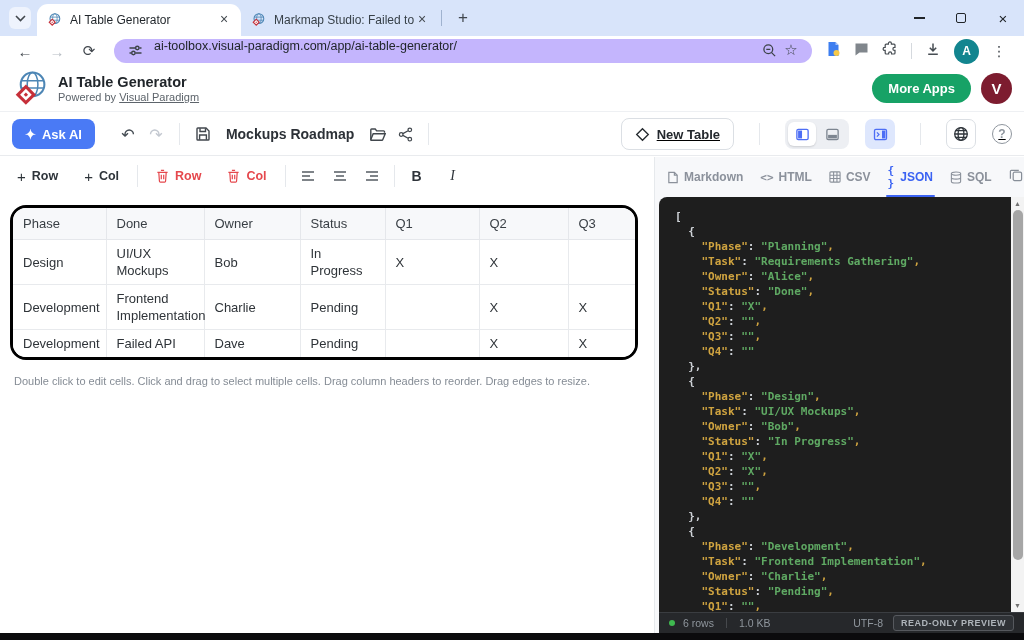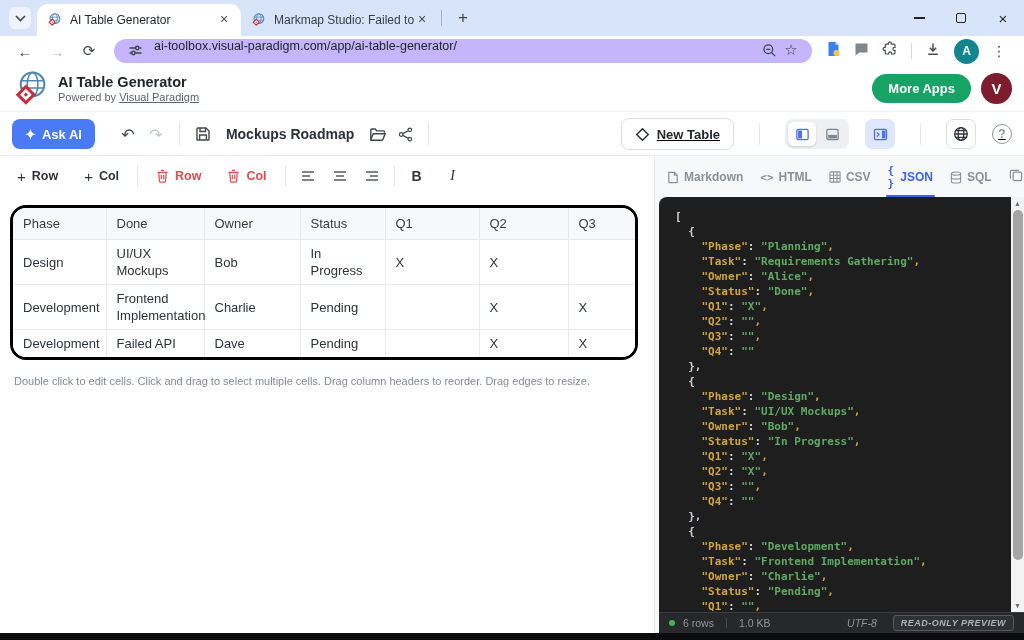--- a/index.html
+++ b/index.html
@@ -97,21 +97,21 @@
   .tok-k { color:#d0a440; }
   .tok-v { color:#5fa963; }
   .vscroll { position:absolute; top:0; right:0; bottom:0; width:13px; background:#f3f3f3; }
   .varrow { position:absolute; left:0; width:13px; height:13px; display:flex; align-items:center; justify-content:center; color:#6f6f6f; font-size:7px; }
   .varrow.up { top:0; } .varrow.down { bottom:0; }
   .vthumb { position:absolute; top:13px; left:1.5px; width:10px; height:350px; background:#a6a6a6; border-radius:5px; }
 
   .status-bar { height:21px; flex:none; margin-left:4px; background:#26282b; border-top:1px solid #3a3d41; display:flex; align-items:center; padding:0 10px; font-size:10.5px; color:#8f969d; gap:8px; }
   .gdot { width:6px; height:6px; border-radius:50%; background:#3fb950; flex:none; }
   .s-divider { width:1px; height:10px; background:#46494d; margin:0 4px; }
-  .s-right { margin-left:auto; display:flex; align-items:center; gap:16px;font-style:italic; }
+  .s-right { margin-left:auto; display:flex; align-items:center; gap:10px; }
   .ro-badge { border:1px solid #56595e; background:#2f3236; color:#aeb4ba; border-radius:3px; font-size:9px; font-weight:700; letter-spacing:.5px; padding:2px 7px; }
 
   .bottom-strip { position:absolute; left:0; right:0; bottom:0; height:7px; background:#0b0b0d; }
 </style>
 </head>
 <body>
 
 <div class="window">
 
   <div class="tabstrip">

